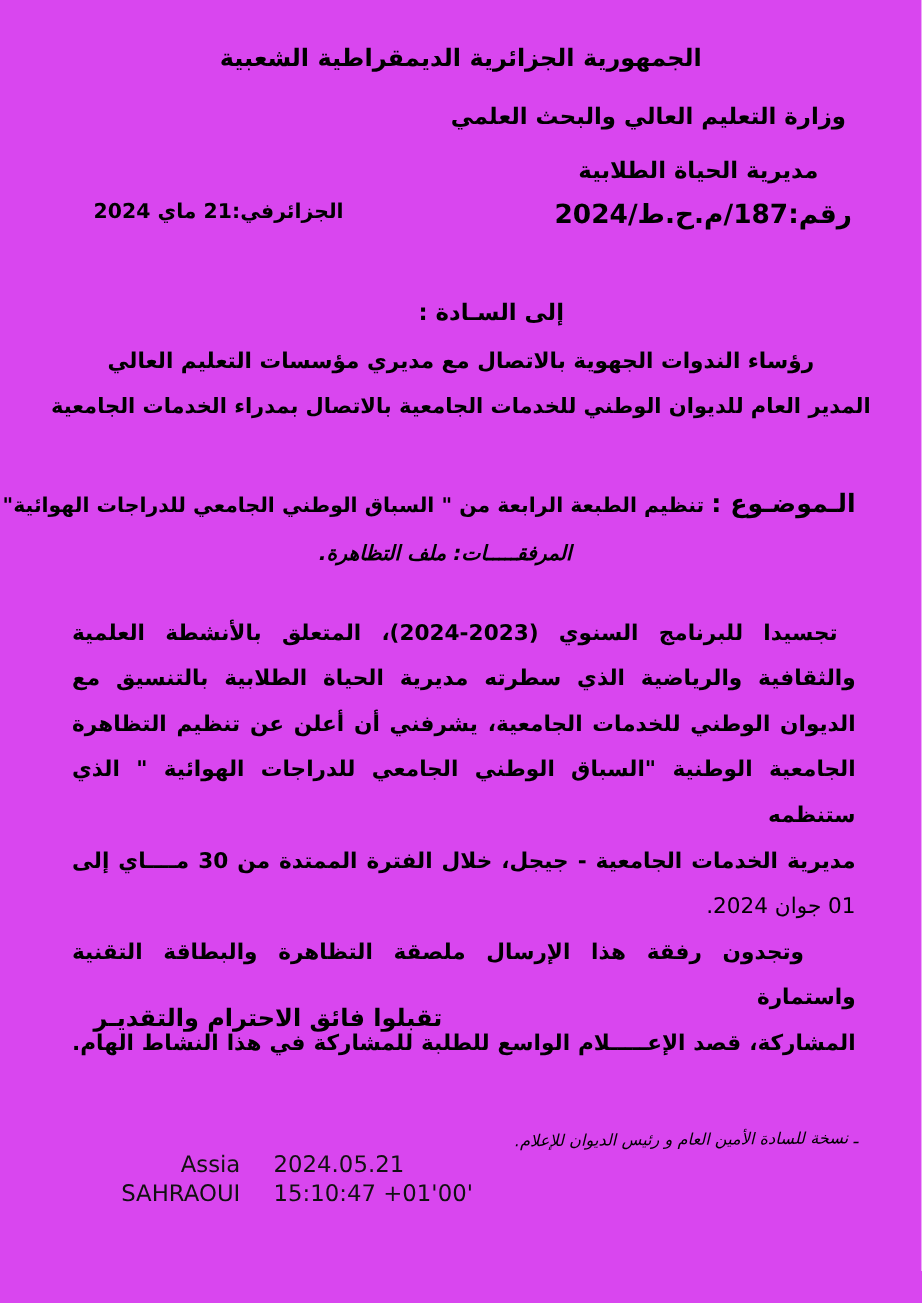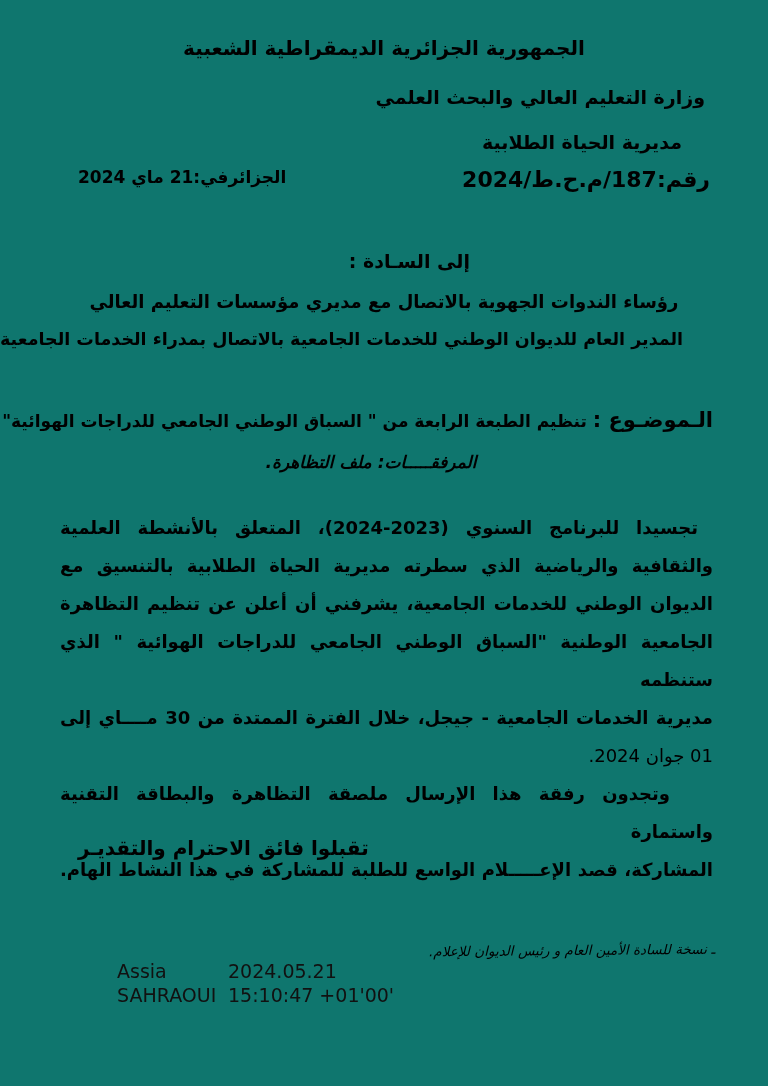--- a/index.html
+++ b/index.html
@@ -1,37 +1,37 @@
 <!DOCTYPE html>
 <html lang="ar"><head>
 <meta charset="utf-8">
 <style>
   html,body{margin:0;padding:0;background:#ffffff;}
   .page{
     position:relative;
     width:768px;height:1086px;
-    background:#0f766e;
+    background:#d946ef;
     color:#000;
     font-family:"DejaVu Sans",sans-serif;
     overflow:hidden;
   }
   .ar{direction:rtl;unicode-bidi:isolate;}
   .abs{position:absolute;}
   .b{font-weight:bold;text-align:right;}
   .nowrap{white-space:nowrap;}
 
   .republic{top:36px;left:0;right:0;text-align:center;font-size:20px;}
   .ministry{top:86px;right:63px;font-size:19px;}
   .directorate{top:131px;right:86px;font-size:19px;}
   .refnum{top:167px;right:58px;font-size:22px;}
   .placedate{top:167px;left:78px;font-size:17px;}
 
   .to-heading{top:250px;right:298px;font-size:19px;}
   .addr1{top:291px;left:0;right:0;text-align:center;font-size:18px;}
-  .addr2{top:329px;left:0;right:0;text-align:left;font-size:17.5px;}
+  .addr2{top:329px;left:0;right:0;text-align:center;font-size:17.5px;}
 
   .subject{top:408px;right:55px;left:50px;text-align:right;font-size:17px;}
   .subject .lbl{font-size:21px;}
   .attach{top:452px;right:98px;left:72px;text-align:center;font-size:17px;font-style:italic;}
 
   .body-block{
     top:509px;left:60px;right:55px;
     font-size:18px;font-weight:bold;line-height:38px;
   }
   .jline{text-align:justify;text-align-last:justify;}
@@ -42,21 +42,21 @@
   .closing{top:836px;left:78px;font-size:20px;}
 
   .copy-note{
     top:942px;right:53px;
     font-size:13.5px;font-weight:normal;font-style:italic;
     transform:rotate(-0.5deg);
   }
 
   .sig{font-size:19px;line-height:24px;font-weight:normal;
        font-family:"DejaVu Sans",sans-serif;color:#111;direction:ltr;}
-  .sig-name{top:959px;left:117px;}
+  .sig-name{top:959px;left:101px;text-align:right;}
   .sig-date{top:959px;left:228px;}
 </style>
 </head>
 <body>
 
 <div class="page">
 
   <div class="abs ar b nowrap republic">الجمهورية الجزائرية الديمقراطية الشعبية</div>
 
   <div class="abs ar b nowrap ministry">وزارة التعليم العالي والبحث العلمي</div>

